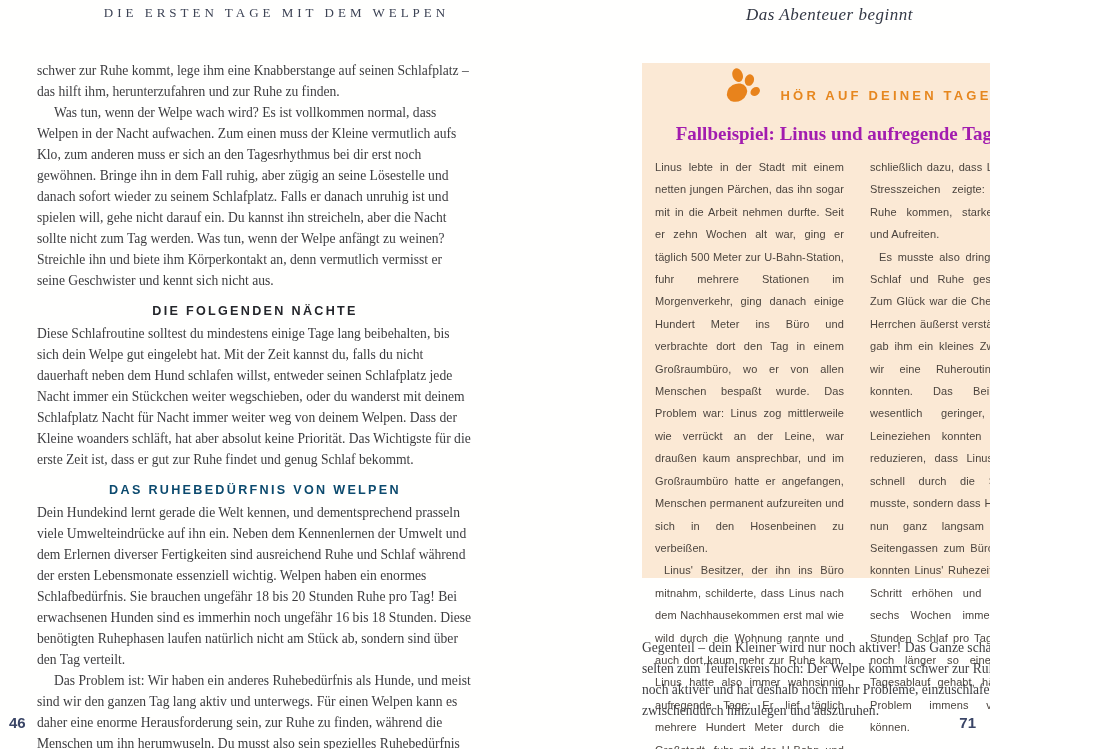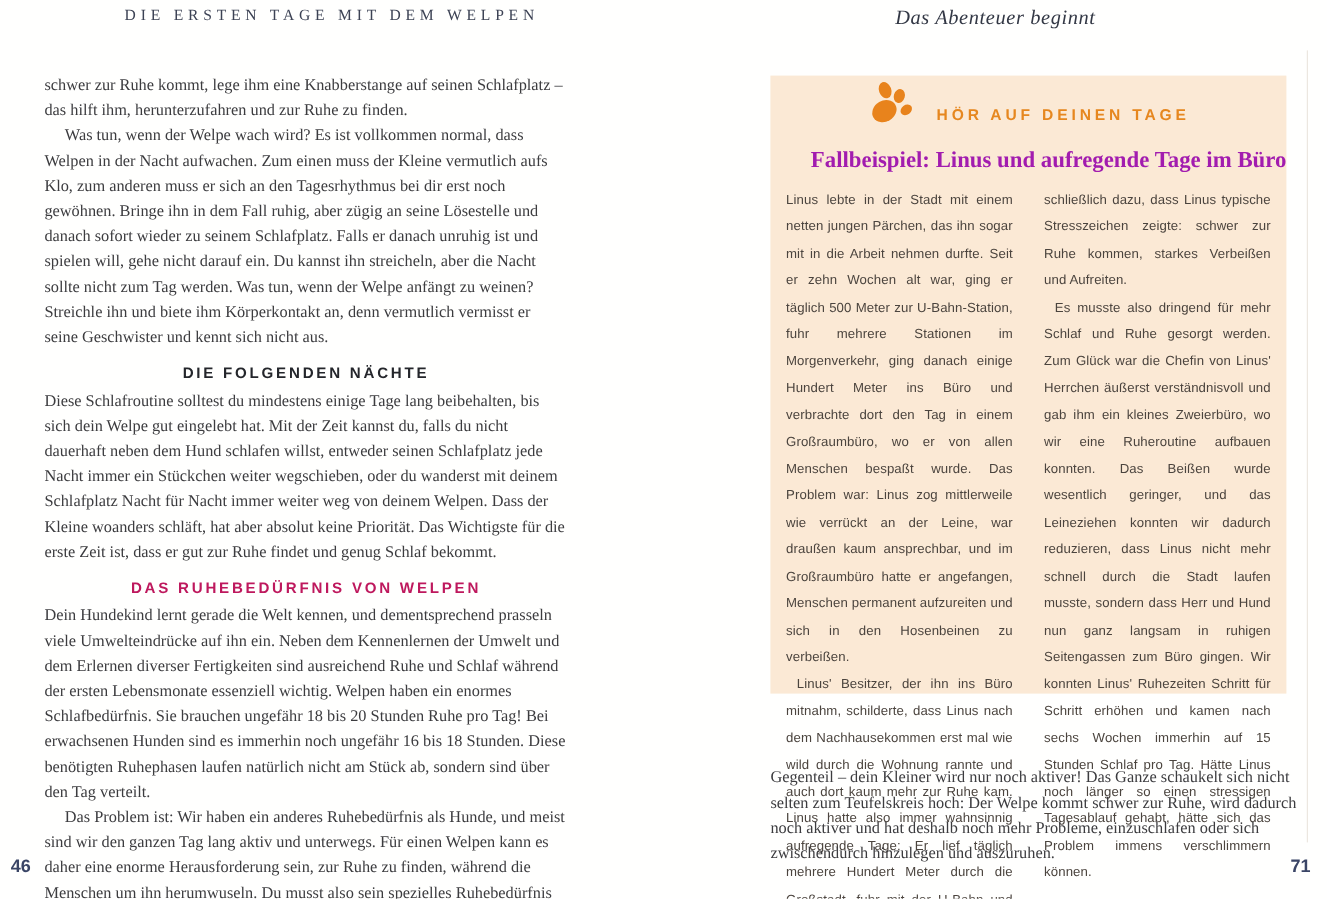--- a/index.html
+++ b/index.html
@@ -1,31 +1,31 @@
 <!DOCTYPE html>
 <html lang="de"><head>
 <meta charset="utf-8">
 <style>
   html,body{margin:0;padding:0;}
   body{background:#ffffff;font-family:"Liberation Serif",serif;}
-  .spread{position:relative;width:1106px;height:749px;background:#fffffe;overflow:hidden;text-decoration:underline;}
+  .spread{position:relative;width:990px;height:749px;background:#fffffe;overflow:hidden;text-decoration:underline;}
 
   
   .running-header{position:absolute;top:5px;width:553px;text-align:center;color:#3c4254;}
   .running-header.left{left:0;font-size:13px;letter-spacing:4px;font-variant:normal;}
   .running-header.right{left:553px;font-style:italic;font-size:17px;letter-spacing:0.5px;color:#333845;}
 
   
   .left-content{position:absolute;left:37px;top:60px;width:436px;color:#3c3c3f;
     font-size:13.6px;line-height:21px;}
   .left-content p{margin:0;text-align:left;}
   .left-content p.indent{text-indent:17px;}
   .section-heading{font-family:"Liberation Sans",sans-serif;font-weight:bold;
     font-size:12.6px;letter-spacing:2.3px;color:#24262b;margin:13px 0 4px 0;line-height:1.2;text-align:center;}
-  .section-heading.orange{color:#be185d;}
+  .section-heading.orange{color:#0c4a6e;}
 
   
   .callout-box{position:absolute;left:642px;top:63px;width:430px;height:515px;
     background:#fbe9d5;box-sizing:border-box;}
   .box-head{display:flex;align-items:center;justify-content:center;gap:14px;
     padding-top:12px;height:40px;}
   .paw{width:44px;height:44px;transform:translateY(-6px);}
   .kicker{font-family:"Liberation Sans",sans-serif;font-weight:bold;font-size:13px;
     letter-spacing:3.2px;color:#e6871f;}
   .box-title{text-align:right;font-weight:bold;font-size:19px;color:#a21caf;

